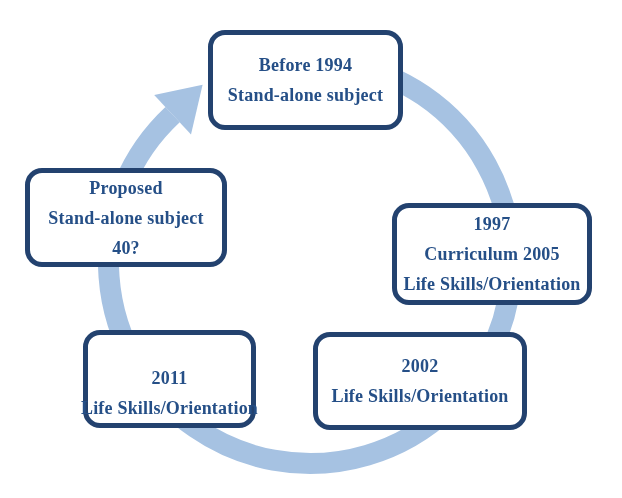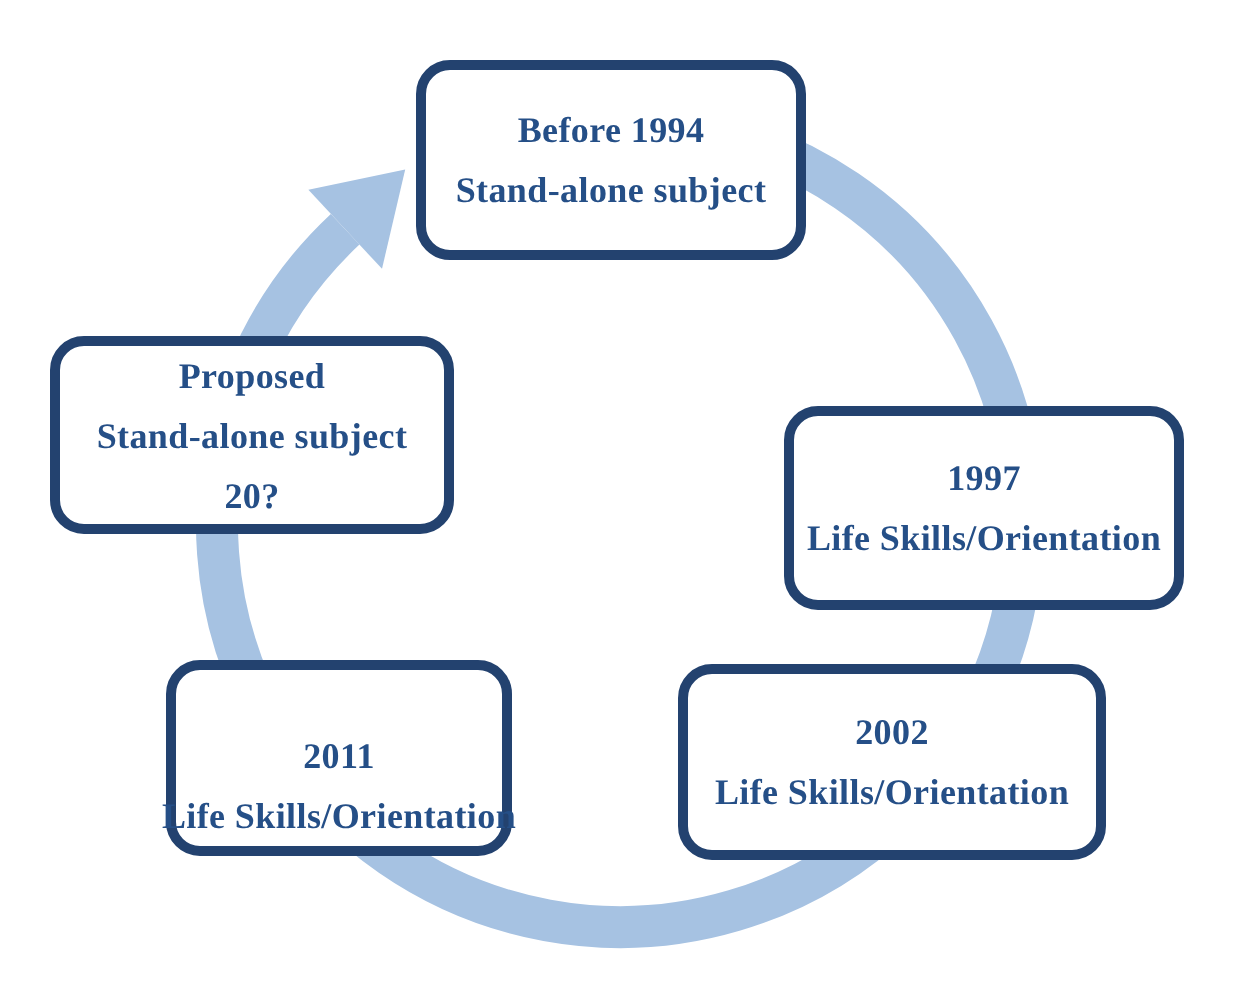--- a/index.html
+++ b/index.html
@@ -37,21 +37,21 @@
     text-align: center;
     color: #254f87;
     font-weight: bold;
     font-size: 18px;
     line-height: 30px;
     letter-spacing: 0.2px;
   }
   .node .line { white-space: nowrap; }
   .node-top      { left: 208px; top: 30px;  width: 195px; height: 100px; }
   .node-right    { left: 392px; top: 165px; width: 200px; height: 102px; margin-top: 38px; }
-  .node-br       { left: 313px; top: 332px; width: 214px; height: 98px; margin-left: 26px; }
+  .node-br       { left: 313px; top: 332px; width: 214px; height: 98px; }
   .node-bl       { left: 83px;  top: 330px; width: 173px; height: 98px; justify-content: flex-end; }
   .node-left     { left: 25px;  top: 168px; width: 202px; height: 99px; }
 </style>
 </head>
 <body>
 
 <div class="stage">
 
   <svg class="ring-svg" viewBox="0 0 622 498" aria-hidden="true">
 
@@ -60,32 +60,33 @@
     <polygon points="202.6,84.7 191.0,134.4 154.2,94.9" fill="#a6c2e2"></polygon>
   </svg>
 
   <div class="node node-top">
     <div class="line">Before 1994</div>
     <div class="line">Stand-alone subject</div>
   </div>
 
   <div class="node node-right">
     <div class="line">1997</div>
+    <div class="line">Curriculum 2005</div>
     <div class="line">Life Skills/Orientation</div>
   </div>
 
   <div class="node node-br">
     <div class="line">2002</div>
     <div class="line">Life Skills/Orientation</div>
   </div>
 
   <div class="node node-bl">
     <div class="line">2011</div>
     <div class="line">Life Skills/Orientation</div>
   </div>
 
   <div class="node node-left">
     <div class="line">Proposed</div>
     <div class="line">Stand-alone subject</div>
-    <div class="line">20?</div>
+    <div class="line">40?</div>
   </div>
 
 </div>
 
 </body></html>

